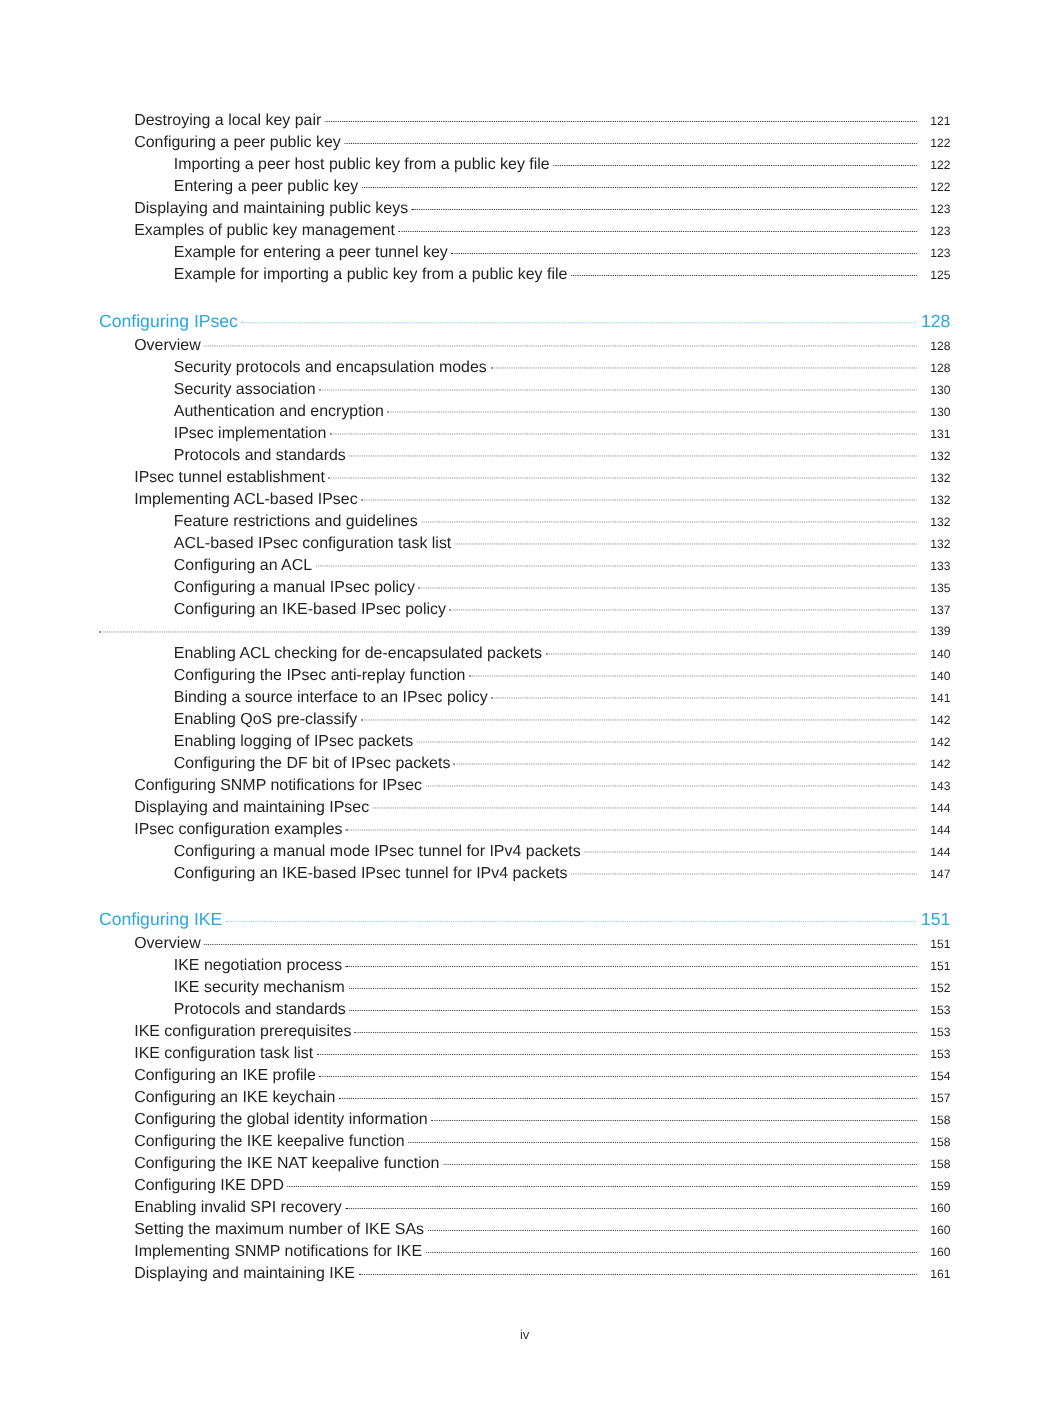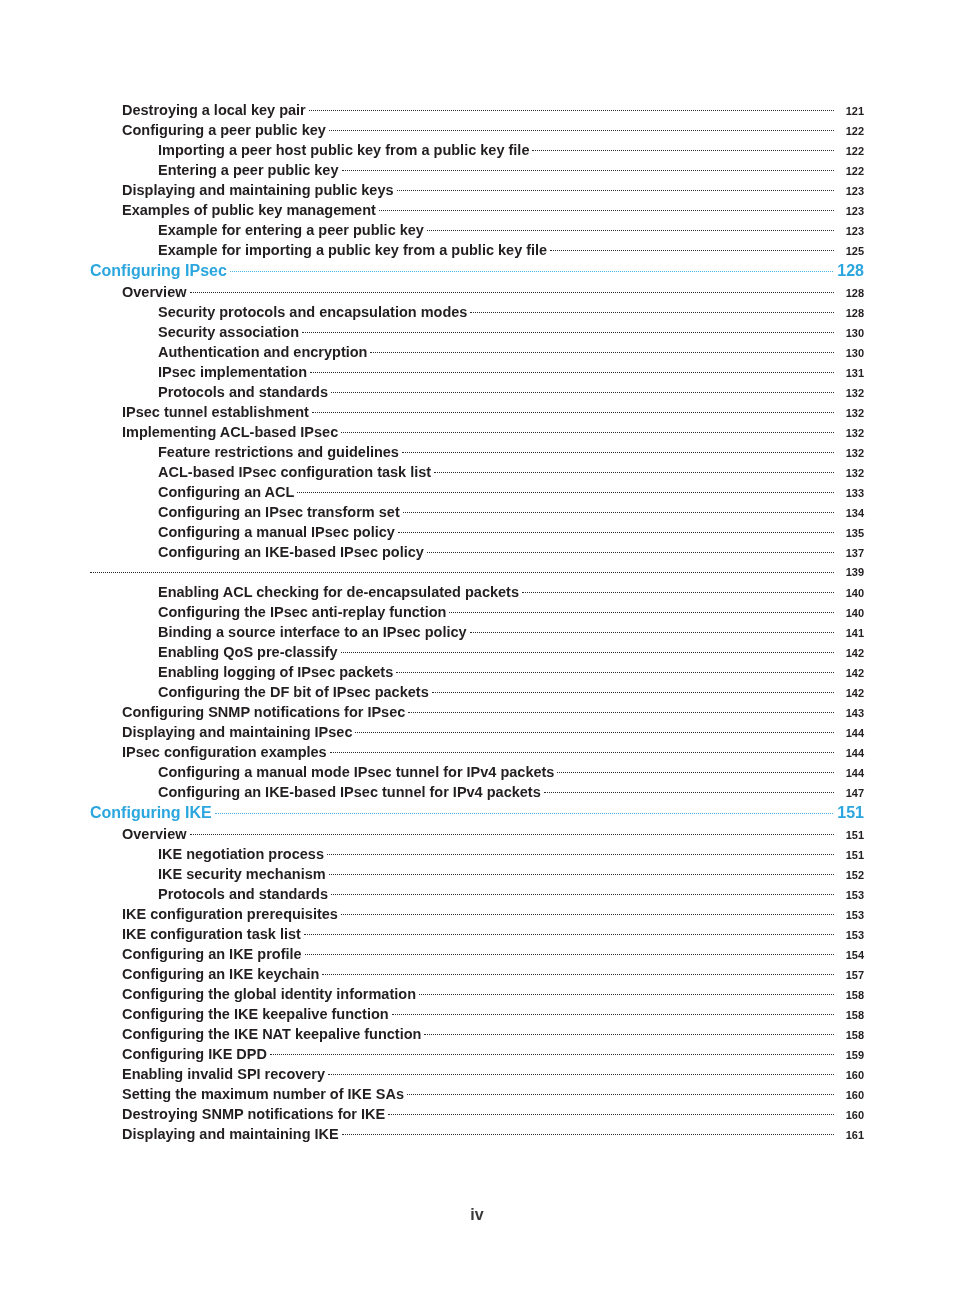--- a/index.html
+++ b/index.html
@@ -14,21 +14,20 @@
     font-family: "Liberation Sans", sans-serif;
     -webkit-font-smoothing: antialiased;
   }
   #page {
     position: absolute;
     left: 0; top: 0;
     width: 954px;
     height: 1296px;
     background: #ffffff;
     overflow: hidden;
-    font-weight: bold;
   }
   #toc {
     position: absolute;
     left: 90px;
     top: 100px;
     width: 774px;
   }
 
   .toc-row {
     display: flex;
@@ -72,33 +71,34 @@
   .lvl0 .title { margin-left: 0px; }
   .lvl1 .title { margin-left: 32px; }
   .lvl2 .title { margin-left: 68px; }
 
   
   .toc-row.section {
     color: #2ba6de;
     font-size: 16px;
     height: 22px;
     line-height: 22px;
+    margin-top: 22px;
   }
   .toc-row.section .pageno { color: #2ba6de; font-size: 16px; }
   .toc-row.section .leader::after {
     border-top: 1.6px dotted #4ab4e3;
   }
 
   #page-footer {
     position: absolute;
     left: 0;
     top: 1206px;
     width: 954px;
     text-align: center;
-    font-size: 16px;
+    font-size: 12px;
     color: #3a3a3a;
     font-family: "Liberation Sans", sans-serif;
   }
 </style>
 </head>
 <body>
 
 <div id="page">
 
   <div id="toc">
@@ -126,21 +126,21 @@
         <span class="title">Displaying and maintaining public keys</span>
         <span class="leader"></span>
         <span class="pageno">123</span>
       </div>
       <div class="toc-row lvl1">
         <span class="title">Examples of public key management</span>
         <span class="leader"></span>
         <span class="pageno">123</span>
       </div>
       <div class="toc-row lvl2">
-        <span class="title">Example for entering a peer public key</span>
+        <span class="title">Example for entering a peer tunnel key</span>
         <span class="leader"></span>
         <span class="pageno">123</span>
       </div>
       <div class="toc-row lvl2">
         <span class="title">Example for importing a public key from a public key file</span>
         <span class="leader"></span>
         <span class="pageno">125</span>
       </div>
       <div class="toc-row lvl0 section">
         <span class="title">Configuring IPsec</span>
@@ -196,25 +196,20 @@
         <span class="title">ACL-based IPsec configuration task list</span>
         <span class="leader"></span>
         <span class="pageno">132</span>
       </div>
       <div class="toc-row lvl2">
         <span class="title">Configuring an ACL</span>
         <span class="leader"></span>
         <span class="pageno">133</span>
       </div>
       <div class="toc-row lvl2">
-        <span class="title">Configuring an IPsec transform set</span>
-        <span class="leader"></span>
-        <span class="pageno">134</span>
-      </div>
-      <div class="toc-row lvl2">
         <span class="title">Configuring a manual IPsec policy</span>
         <span class="leader"></span>
         <span class="pageno">135</span>
       </div>
       <div class="toc-row lvl2">
         <span class="title">Configuring an IKE-based IPsec policy</span>
         <span class="leader"></span>
         <span class="pageno">137</span>
       </div>
       <div class="toc-row lvl2">
@@ -345,21 +340,21 @@
         <span class="title">Enabling invalid SPI recovery</span>
         <span class="leader"></span>
         <span class="pageno">160</span>
       </div>
       <div class="toc-row lvl1">
         <span class="title">Setting the maximum number of IKE SAs</span>
         <span class="leader"></span>
         <span class="pageno">160</span>
       </div>
       <div class="toc-row lvl1">
-        <span class="title">Destroying SNMP notifications for IKE</span>
+        <span class="title">Implementing SNMP notifications for IKE</span>
         <span class="leader"></span>
         <span class="pageno">160</span>
       </div>
       <div class="toc-row lvl1">
         <span class="title">Displaying and maintaining IKE</span>
         <span class="leader"></span>
         <span class="pageno">161</span>
       </div>
     </div>
 

